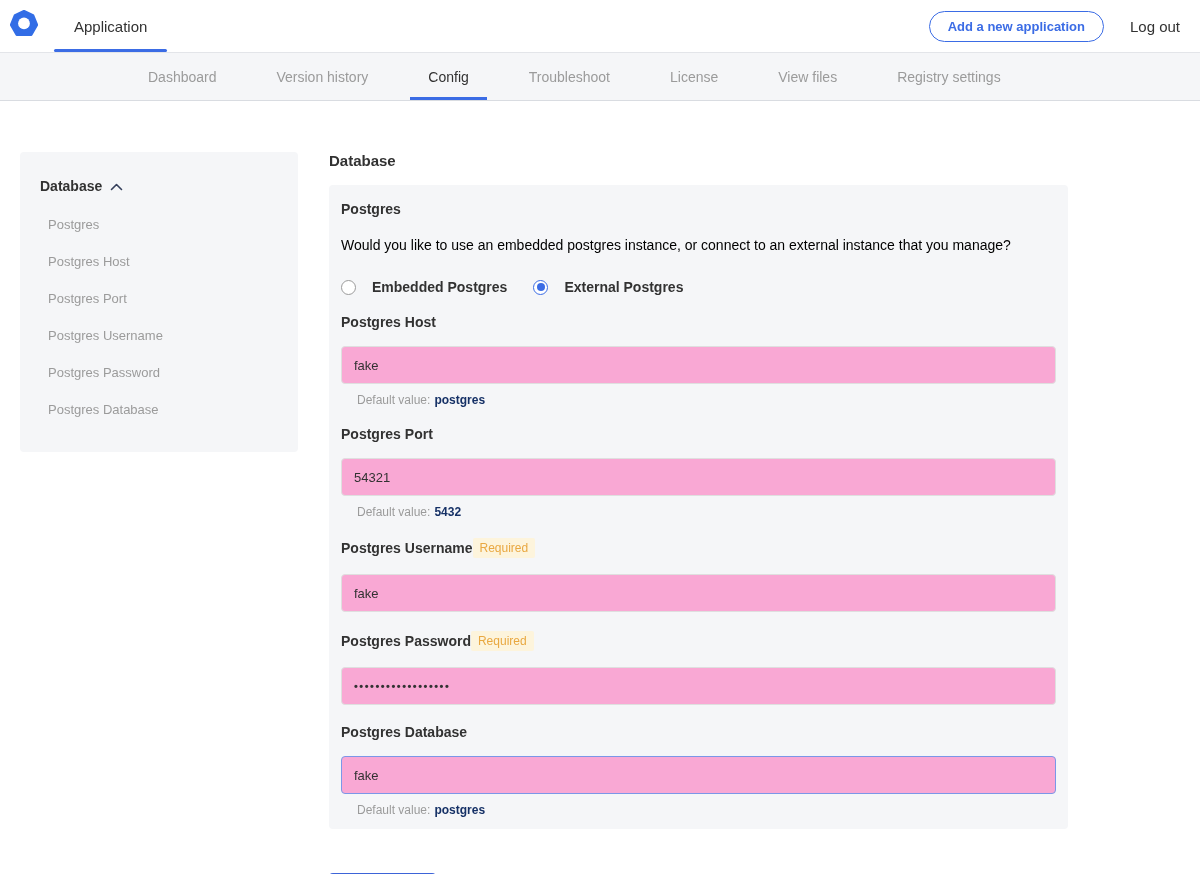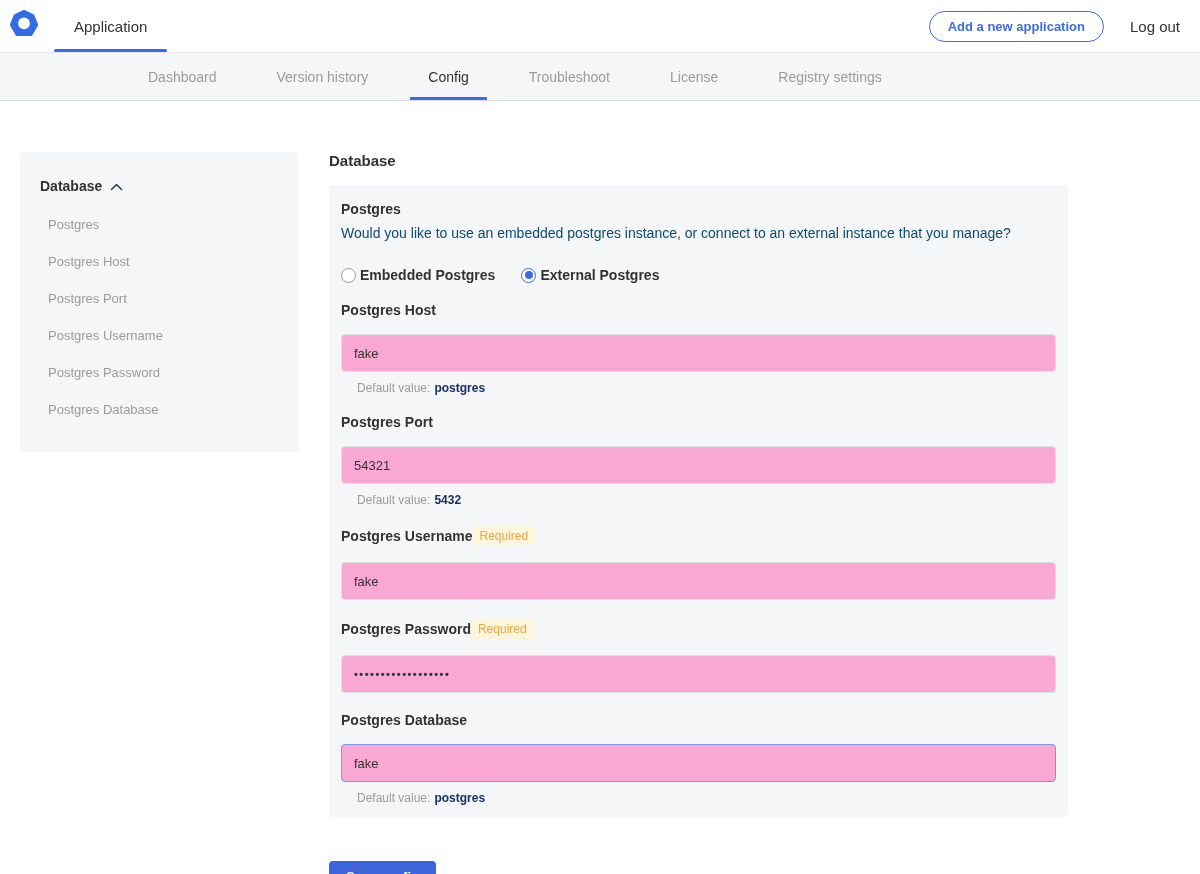--- a/index.html
+++ b/index.html
@@ -33,24 +33,24 @@
   .content { display: flex; padding: 51px 0 0 20px; align-items: flex-start; }
   .sidebar { width: 278px; background: #f5f6f8; border-radius: 4px; padding: 26px 20px 24px 20px; }
   .sidebar-group-header { font-size: 14px; font-weight: bold; color: #323232; cursor: pointer;
     display: flex; align-items: center; gap: 8px; margin-bottom: 12px; }
   .sidebar-item { font-size: 13px; color: #9b9b9b; padding: 11px 0; margin-left: 8px; cursor: pointer; }
 
   .main { margin-left: 31px; width: 739px; }
   .main-heading { font-size: 15px; font-weight: bold; color: #323232; margin-bottom: 16px; }
   .panel { background: #f5f6f8; border-radius: 4px; padding: 16px 12px 12px 12px; }
   .group-label { font-size: 14px; font-weight: bold; color: #323232; }
-  .help-text { font-size: 14px; color: #0c4a6e; margin-top: 8px; }
+  .help-text { font-size: 14px; color: #000000; margin-top: 20px; }
 
   .radio-row { display: flex; align-items: center; gap: 26px; margin-top: 26px; }
-  .radio-option { display: flex; align-items: center; gap: 4px; cursor: pointer; }
+  .radio-option { display: flex; align-items: center; gap: 16px; cursor: pointer; }
   .radio-circle { width: 15px; height: 15px; border-radius: 50%; border: 1px solid #9b9b9b;
     background: #fff; position: relative; flex: none; }
   .radio-option.selected .radio-circle { border: 1.5px solid #3b6ce5; }
   .radio-option.selected .radio-circle::after { content: ""; position: absolute; left: 50%; top: 50%;
     transform: translate(-50%,-50%); width: 8px; height: 8px; border-radius: 50%; background: #3b6ce5; }
   .radio-label { font-size: 14px; font-weight: bold; color: #323232; }
 
   .field-label-row { display: flex; align-items: center; margin-top: 19px; }
   .field-label { font-size: 14px; font-weight: bold; color: #323232; }
   .required-badge { font-size: 12px; color: #e9a841; background: #fdf4dc;
@@ -98,20 +98,23 @@
       <span>Version history</span>
     </div>
   <div class="subnav-tab active">
       <span>Config</span>
     </div>
   <div class="subnav-tab">
       <span>Troubleshoot</span>
     </div>
   <div class="subnav-tab">
       <span>License</span>
+    </div>
+  <div class="subnav-tab">
+      <span>View files</span>
     </div>
   <div class="subnav-tab">
       <span>Registry settings</span>
     </div>
 </div>
 
 <div class="content">
 
   <div class="sidebar">
     <div class="sidebar-group-header">

